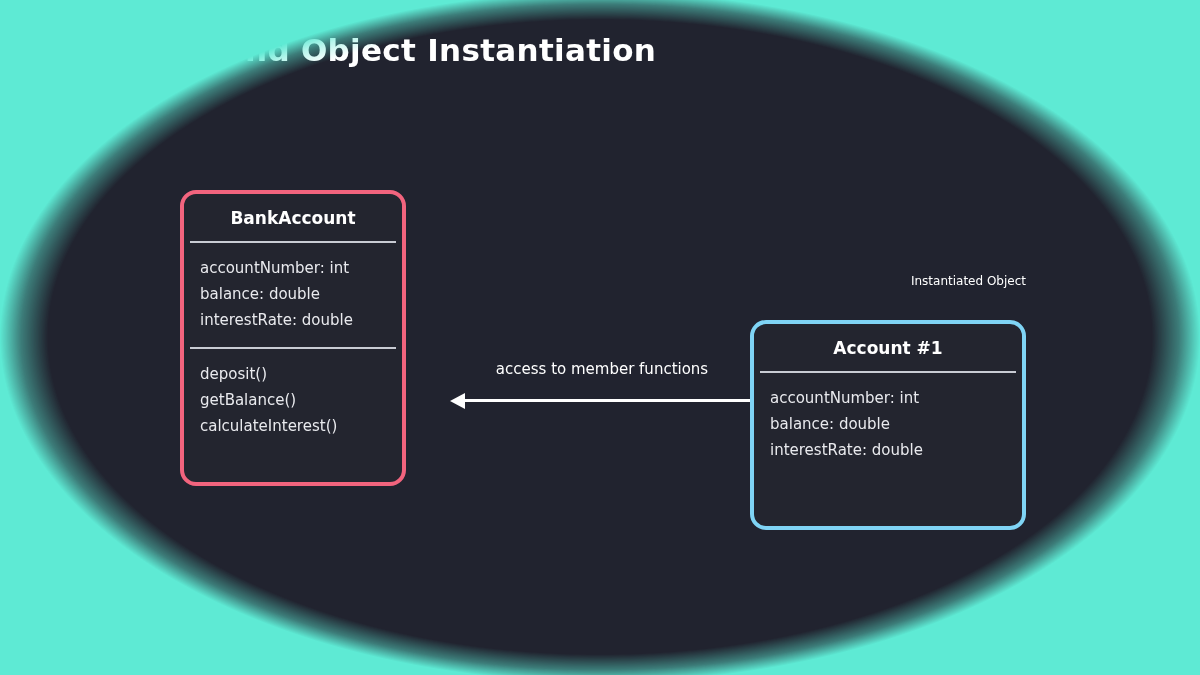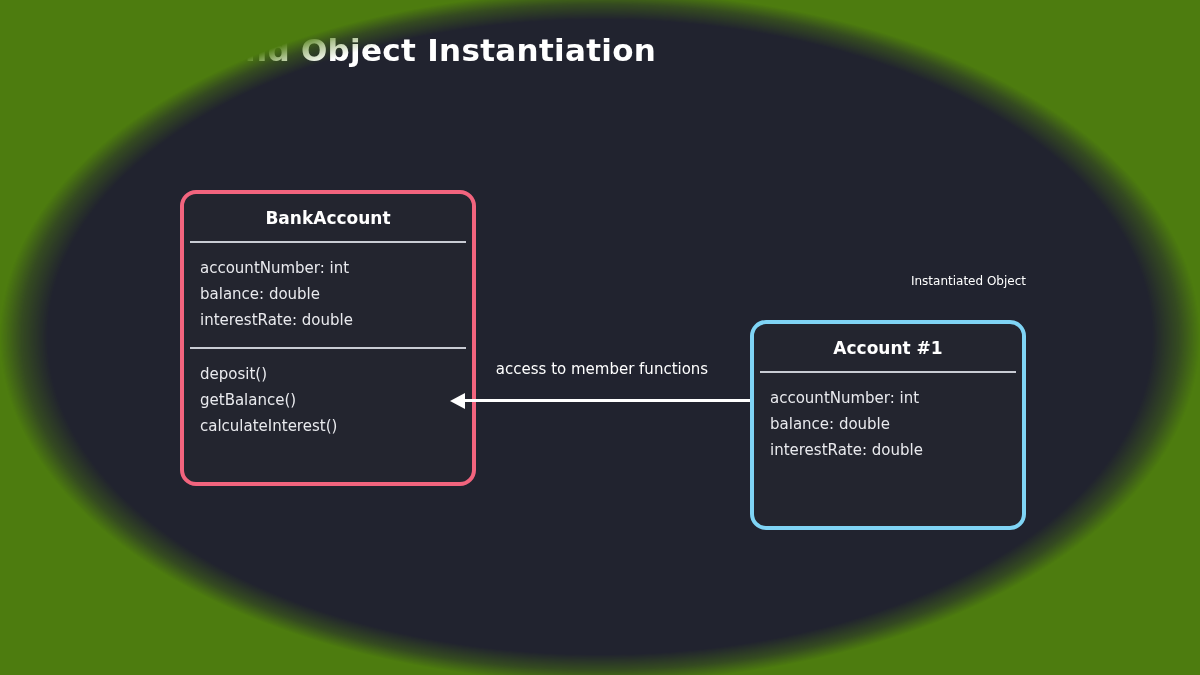--- a/index.html
+++ b/index.html
@@ -7,21 +7,21 @@
     width: 1200px; height: 675px;
     background: #ffffff;
     overflow: hidden;
     font-family: "DejaVu Sans", "Liberation Sans", sans-serif;
   }
 
   #stage {
     position: relative;
     width: 1200px;
     height: 675px;
-    background: #4d7c0f;
+    background: #5eead4;
   }
 
   
   #slide {
     position: absolute;
     inset: 0;
     background: #21232F;
     -webkit-mask-image: radial-gradient(ellipse 600px 345px at 600px 337px,
                  #000 0%, #000 92%, rgba(0,0,0,0.55) 96.5%, rgba(0,0,0,0) 100%);
     mask-image: radial-gradient(ellipse 600px 345px at 600px 337px,
@@ -71,21 +71,21 @@
     padding: 12px 8px 14px 16px;
   }
   .compartment .row {
     color: #e9eaee;
     font-size: 15px;
     line-height: 26px;
     white-space: nowrap;
   }
 
   
-  #box-bankaccount { left: 180px; top: 190px; width: 296px; height: 296px; }
+  #box-bankaccount { left: 180px; top: 190px; width: 226px; height: 296px; }
   #box-account1    { left: 750px; top: 320px; width: 276px; height: 210px; }
 
   
   #caption-instantiated {
     position: absolute;
     left: 750px;
     top: 274px;
     width: 276px;
     text-align: right;
     color: #ffffff;

